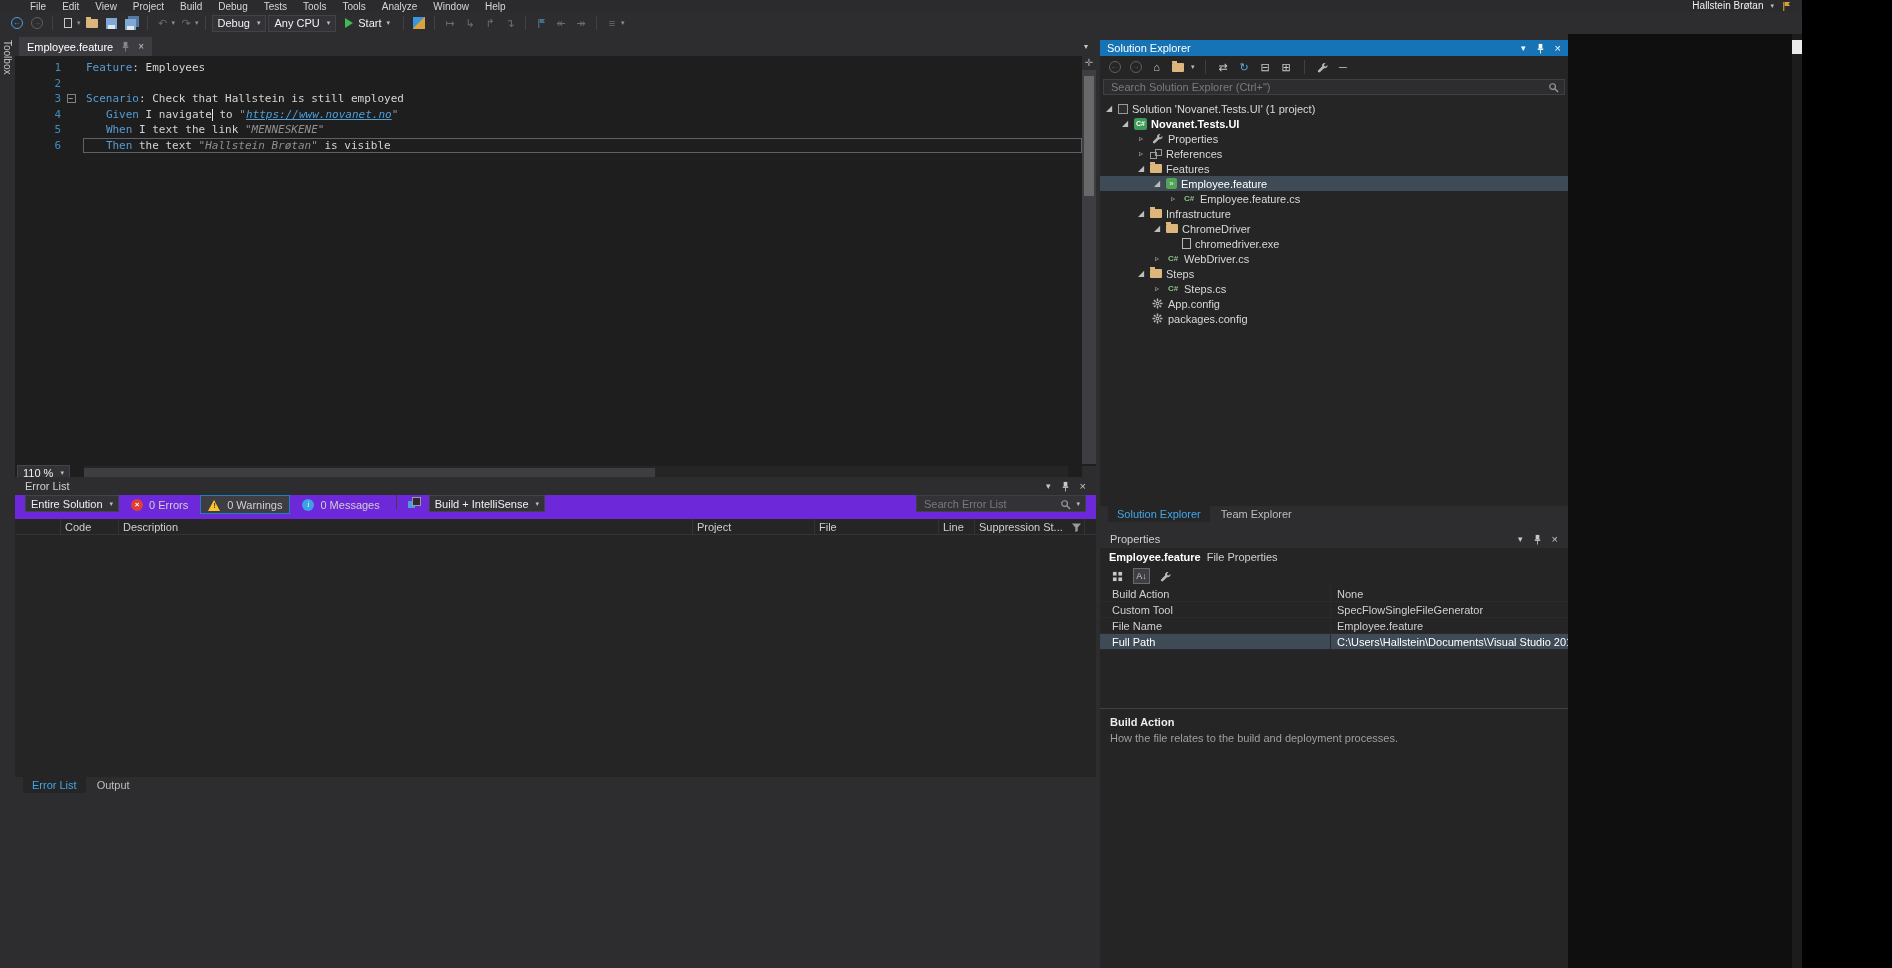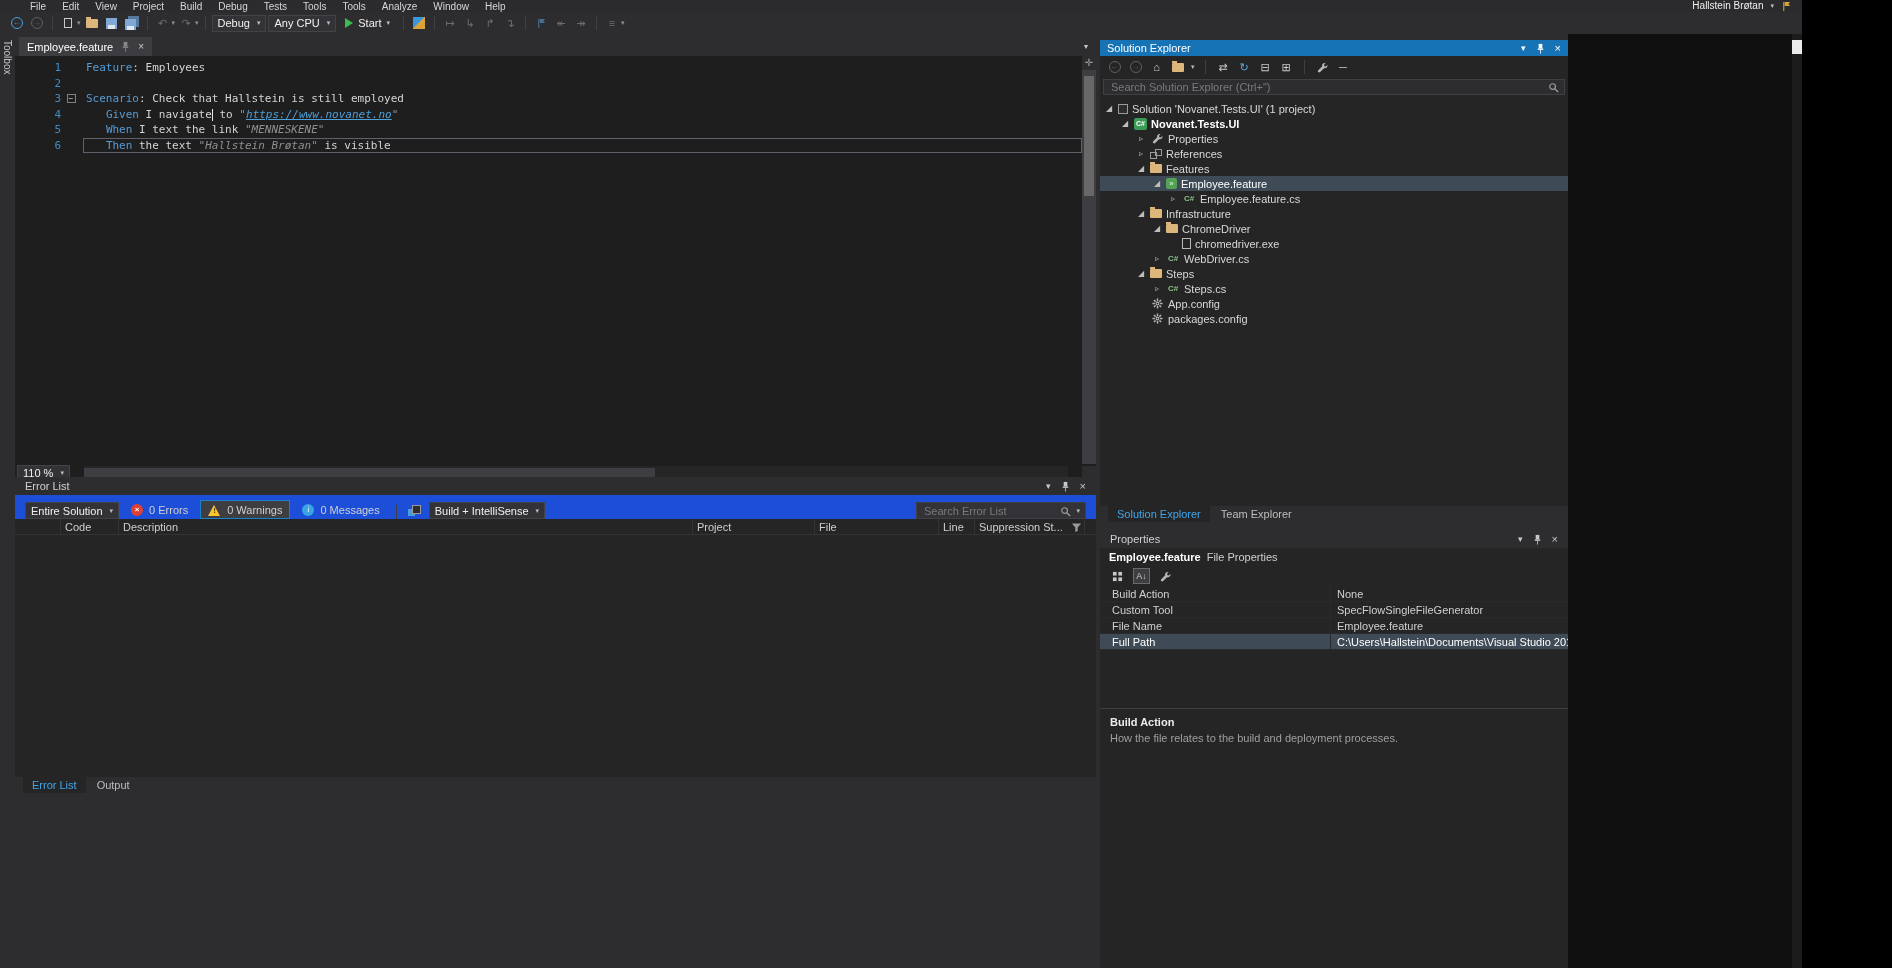--- a/index.html
+++ b/index.html
@@ -71,21 +71,21 @@
   .combo.zoom{margin-left:2px;height:16px;}
   .hscroll{flex:1;height:14px;background:#252526;position:relative;margin:0 2px;}
   .hthumb{position:absolute;left:0;top:2px;height:10px;width:58%;background:#3e3e42;}
   .scroll-corner{width:14px;height:14px;background:#2d2d30;flex:none;}
   .gap-h{position:absolute;left:15px;top:482px;width:1081px;height:5px;background:#2d2d30;}
 
   
   .errorlist{position:absolute;left:15px;top:477px;width:1081px;height:316px;background:#252526;display:flex;flex-direction:column;}
   .panel-title{height:18px;display:flex;align-items:center;padding:0 10px;background:#2d2d30;font-size:11px;color:#d0d0d0;flex:none;}
   .title-icons{margin-left:auto;display:flex;gap:9px;align-items:center;color:#c8c8c8;font-size:9px;}
-  .el-toolbar{height:24px;display:flex;align-items:flex-end;gap:5px;padding:0 10px;background:#1d4ed8;font-size:11px;flex:none;}
+  .el-toolbar{height:24px;display:flex;align-items:flex-start;gap:5px;padding:0 10px;background:#6d28d9;font-size:11px;flex:none;}
   .el-btn{height:19px;display:inline-flex;align-items:center;gap:6px;padding:0 7px;color:#d0d0d0;flex:none;}
   .el-btn.toggled{border:1px solid #1b80c4;background:#3e3e42;}
   .sev-e{width:12px;height:12px;border-radius:50%;background:#e04033;color:#fff;font-size:8px;font-weight:bold;display:inline-flex;align-items:center;justify-content:center;}
   .sev-i{width:12px;height:12px;border-radius:50%;background:#3aa3e3;color:#fff;font-size:8px;font-style:italic;font-family:"Liberation Serif",serif;display:inline-flex;align-items:center;justify-content:center;}
   .sev-w-wrap{position:relative;width:13px;height:12px;display:inline-block;}
   .sev-w{position:absolute;left:0;bottom:0;width:0;height:0;border-left:6.5px solid transparent;border-right:6.5px solid transparent;border-bottom:11px solid #fdc32e;}
   .sev-w-mark{position:absolute;left:0;top:2px;width:13px;text-align:center;color:#5a4500;font-size:8px;font-weight:bold;}
   .el-search{margin-left:auto;width:170px;height:17px;background:#333337;border:1px solid #3f3f46;display:flex;align-items:center;padding:0 5px;gap:5px;flex:none;}
   .el-search input,.se-search input{background:transparent;border:none;outline:none;color:#bdbdbd;font-size:11px;flex:1;min-width:0;font-family:"Liberation Sans",sans-serif;}
   .el-search input::placeholder,.se-search input::placeholder{color:#7a7a7a;}

